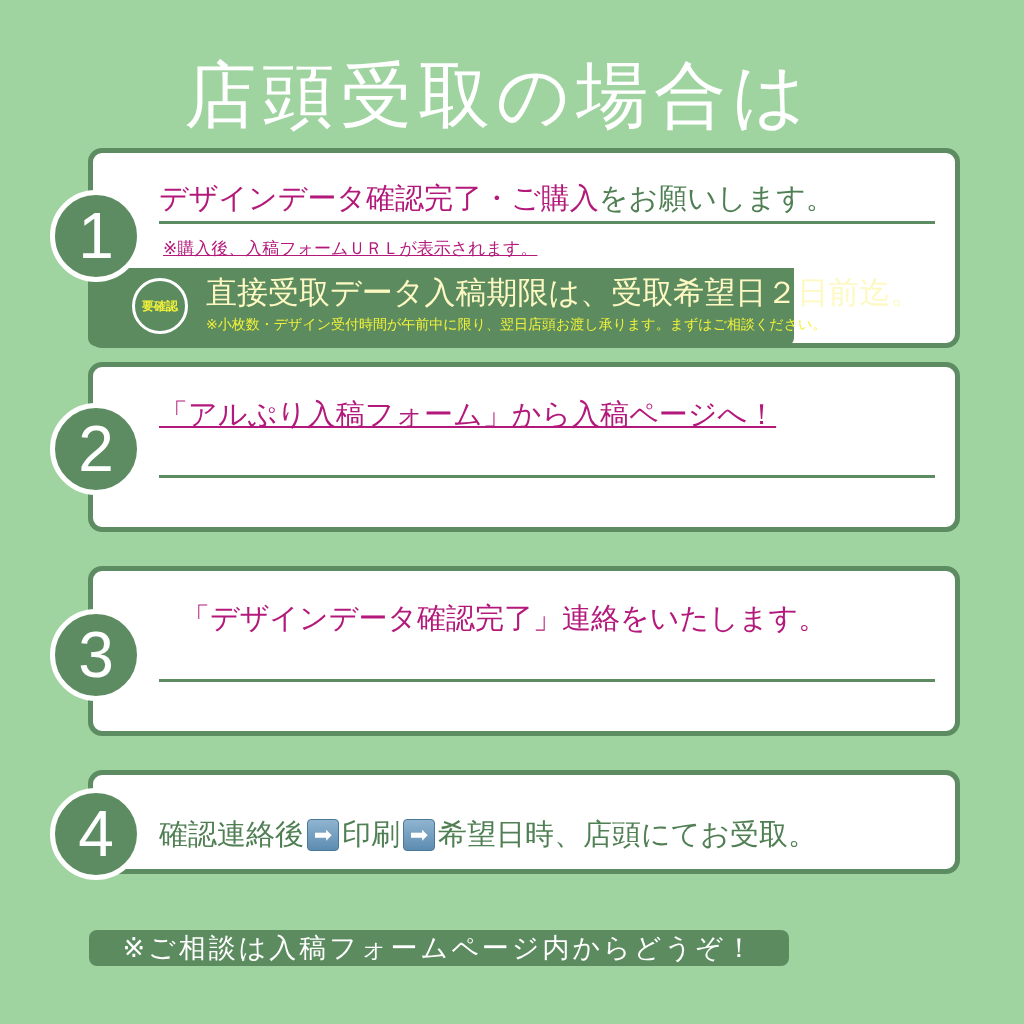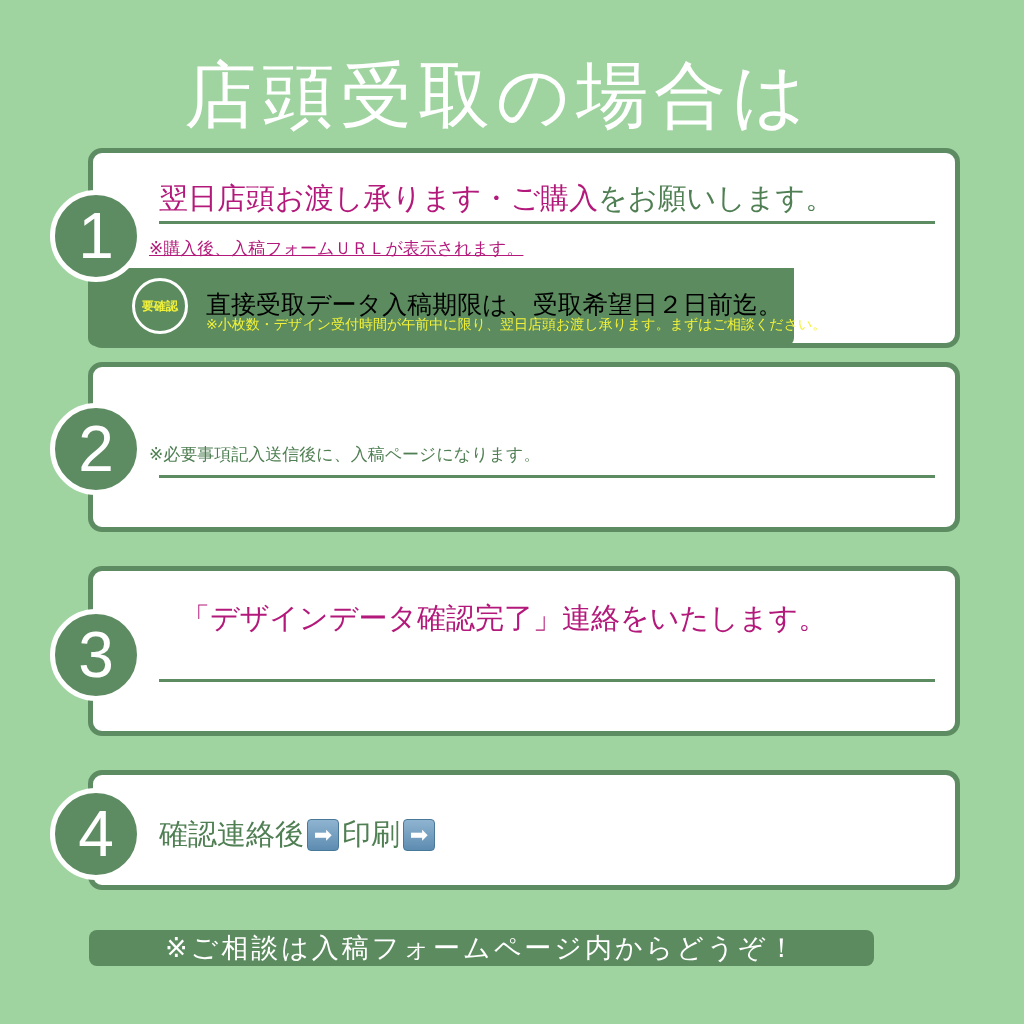--- a/index.html
+++ b/index.html
@@ -30,82 +30,83 @@
     color: #ffffff; font-size: 64px;
     display: flex; align-items: center; justify-content: center;
     font-family: "Liberation Sans", sans-serif;
     z-index: 2;
   }
   .headline {
     position: absolute; left: 66px; font-size: 29px; color: #b3197a; white-space: nowrap;
   }
   .headline .green { color: #4f7f53; }
   .rule { position: absolute; left: 66px; right: 20px; height: 3px; background: #5e8c62; }
-  .note { position: absolute; left: 56px; font-size: 17px; color: #4f7f53; white-space: nowrap; }
+  .note { position: absolute; left: 70px; font-size: 17px; color: #4f7f53; white-space: nowrap; }
   .note.pink { color: #b3197a; text-decoration: underline; text-decoration-color: #b3197a; }
   .band {
     position: absolute; left: 88px; width: 706px; top: 268px; height: 78px;
     background: #5b8b5e; border-radius: 0 0 8px 8px;
   }
   .badge {
     position: absolute; left: 44px; top: 10px; width: 56px; height: 56px;
     border: 3px solid #ffffff; border-radius: 50%; box-sizing: border-box;
     color: #f2f23a; font-size: 12px; font-weight: bold;
     display: flex; align-items: center; justify-content: center;
   }
-  .band-main { position: absolute; left: 118px; top: 20px; color: #000000; font-size: 25px; white-space: nowrap; }
+  .band-main { position: absolute; left: 118px; top: 4px; color: #fef9c3; font-size: 31px; white-space: nowrap; }
   .band-sub { position: absolute; left: 118px; top: 48px; color: #f2f23a; font-size: 14px; white-space: nowrap; }
   .step4-text { position: absolute; left: 66px; top: 40px; font-size: 29px; color: #4f7f53; white-space: nowrap; display: flex; align-items: center; }
   .arrow {
     display: inline-block; width: 30px; height: 30px; margin: 0 3px;
     background: linear-gradient(#8fb4d0, #5d8cb1); border-radius: 4px;
     color: #ffffff; font-size: 22px; line-height: 30px; text-align: center;
     border: 1px solid #4a7898;
   }
   .footer {
-    position: absolute; left: 89px; top: 930px; width: 785px; height: 36px;
+    position: absolute; left: 89px; top: 930px; width: 700px; height: 36px;
     background: #5b8b5e; border-radius: 8px;
     color: #ffffff; font-size: 27px; text-align: center; line-height: 36px;
     letter-spacing: 3px; white-space: nowrap;
   }
 </style>
 </head>
 <body>
 
 <div class="title">店頭受取の場合は</div>
 
 <div class="card" style="top:148px;height:200px;">
   <div class="headline" style="top:26px;">
-    <span>翌日店頭お渡し承ります・ご購入</span><span class="green">をお願いします。</span>
+    <span>デザインデータ確認完了・ご購入</span><span class="green">をお願いします。</span>
   </div>
   <div class="rule" style="top:68px;"></div>
   <div class="note pink" style="top:84px;">※購入後、入稿フォームＵＲＬが表示されます。</div>
 </div>
 <div class="band">
   <div class="badge">要確認</div>
   <div class="band-main">直接受取データ入稿期限は、受取希望日２日前迄。</div>
   <div class="band-sub">※小枚数・デザイン受付時間が午前中に限り、翌日店頭お渡し承ります。まずはご相談ください。</div>
 </div>
 <div class="num" style="top:190px;">1</div>
 
 <div class="card" style="top:362px;height:170px;">
-  <div class="note" style="top:76px;">※必要事項記入送信後に、入稿ページになります。</div>
+  <div class="headline" style="top:28px;text-decoration:underline;text-decoration-color:#b3197a;">「アルぷり入稿フォーム」から入稿ページへ！</div>
   <div class="rule" style="top:108px;"></div>
 </div>
 <div class="num" style="top:403px;">2</div>
 
 <div class="card" style="top:566px;height:170px;">
   <div class="headline" style="top:28px;margin-left:22px;">「デザインデータ確認完了」連絡をいたします。</div>
   <div class="rule" style="top:108px;"></div>
 </div>
 <div class="num" style="top:609px;">3</div>
 
-<div class="card" style="top:770px;height:120px;">
+<div class="card" style="top:770px;height:104px;">
   <div class="step4-text">
     <span>確認連絡後</span>
     <span class="arrow">➡</span>
     <span>印刷</span>
     <span class="arrow">➡</span>
+    <span>希望日時、店頭にてお受取。</span>
   </div>
 </div>
 <div class="num" style="top:788px;">4</div>
 
 <div class="footer">※ご相談は入稿フォームページ内からどうぞ！</div>
 
 </body></html>

